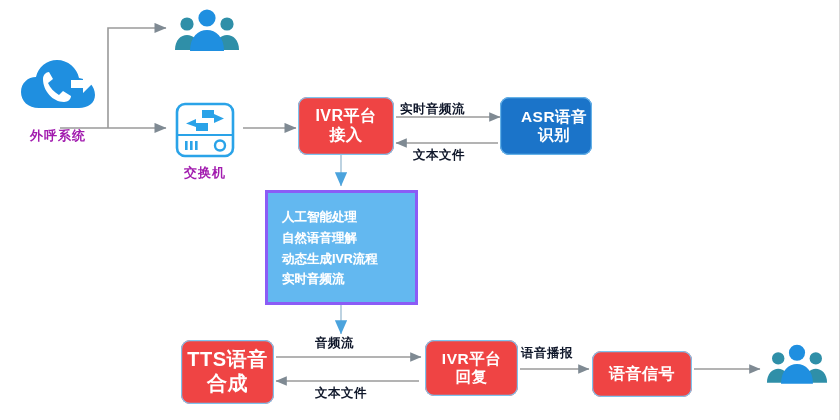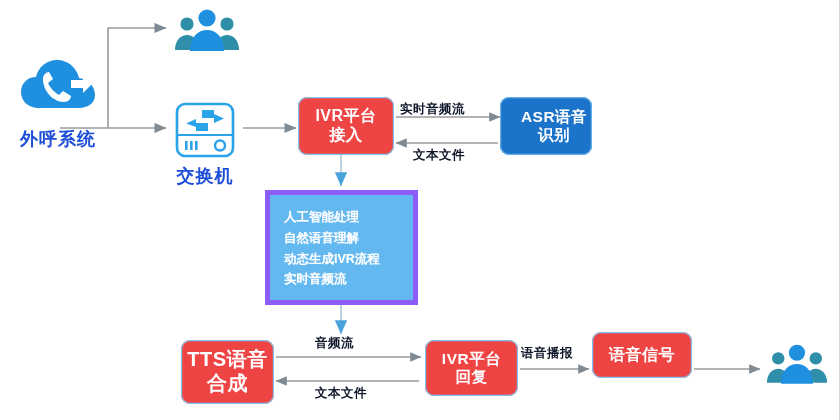--- a/index.html
+++ b/index.html
@@ -39,21 +39,21 @@
     background: #1b74c9;
     box-shadow: 0 0 0 1.2px #66b2e8 inset;
     padding-left: 16px;
   }
   .node .line1, .node .line2 { display: block; white-space: nowrap; }
 
   .process-box {
     position: absolute;
     box-sizing: border-box;
     background: #63b8f0;
-    border: 5px solid #8b5cf6;
+    border: 3px solid #8b5cf6;
     padding: 10px 0 8px 14px;
     display: flex;
     flex-direction: column;
     justify-content: center;
   }
   .process-box .pline {
     color: #ffffff;
     font-weight: bold;
     font-size: 12.5px;
     line-height: 1.65;
@@ -63,23 +63,23 @@
   }
 
   .icon-wrap {
     position: absolute;
     display: flex;
     flex-direction: column;
     align-items: center;
   }
   .icon-label {
     margin-top: 3px;
-    font-size: 18px;
-    font-weight: bold;
-    color: #1d4ed8;
+    font-size: 13px;
+    font-weight: bold;
+    color: #a21caf;
     white-space: nowrap;
     letter-spacing: 1px;
   }
 
   .edge-label {
     position: absolute;
     font-size: 12.5px;
     font-weight: bold;
     color: #0f172a;
     white-space: nowrap;
@@ -194,21 +194,21 @@
   <div class="node blue" style="left:181px; top:340px; width:93px; height:64px; font-size:20px;">
     <span class="line1">TTS语音</span>
     <span class="line2">合成</span>
   </div>
 
   <div class="node blue" style="left:425px; top:340px; width:93px; height:56px; font-size:15.5px;">
     <span class="line1">IVR平台</span>
     <span class="line2">回复</span>
   </div>
 
-  <div class="node blue" style="left:592px; top:332px; width:100px; height:46px; font-size:16px;">
+  <div class="node blue" style="left:592px; top:351px; width:100px; height:46px; font-size:16px;">
     <span class="line1">语音信号</span>
   </div>
 
   <div class="edge-label" style="left:315px; top:335px;">音频流</div>
   <div class="edge-label" style="left:315px; top:385px;">文本文件</div>
   <div class="edge-label" style="left:521px; top:345px;">语音播报</div>
 
   <div class="icon-wrap" style="left:762px; top:343px; width:70px;">
     <svg width="62" height="44" viewBox="0 0 66 46">
       <circle cx="13" cy="16" r="6.6" fill="#2f8fa8"></circle>

